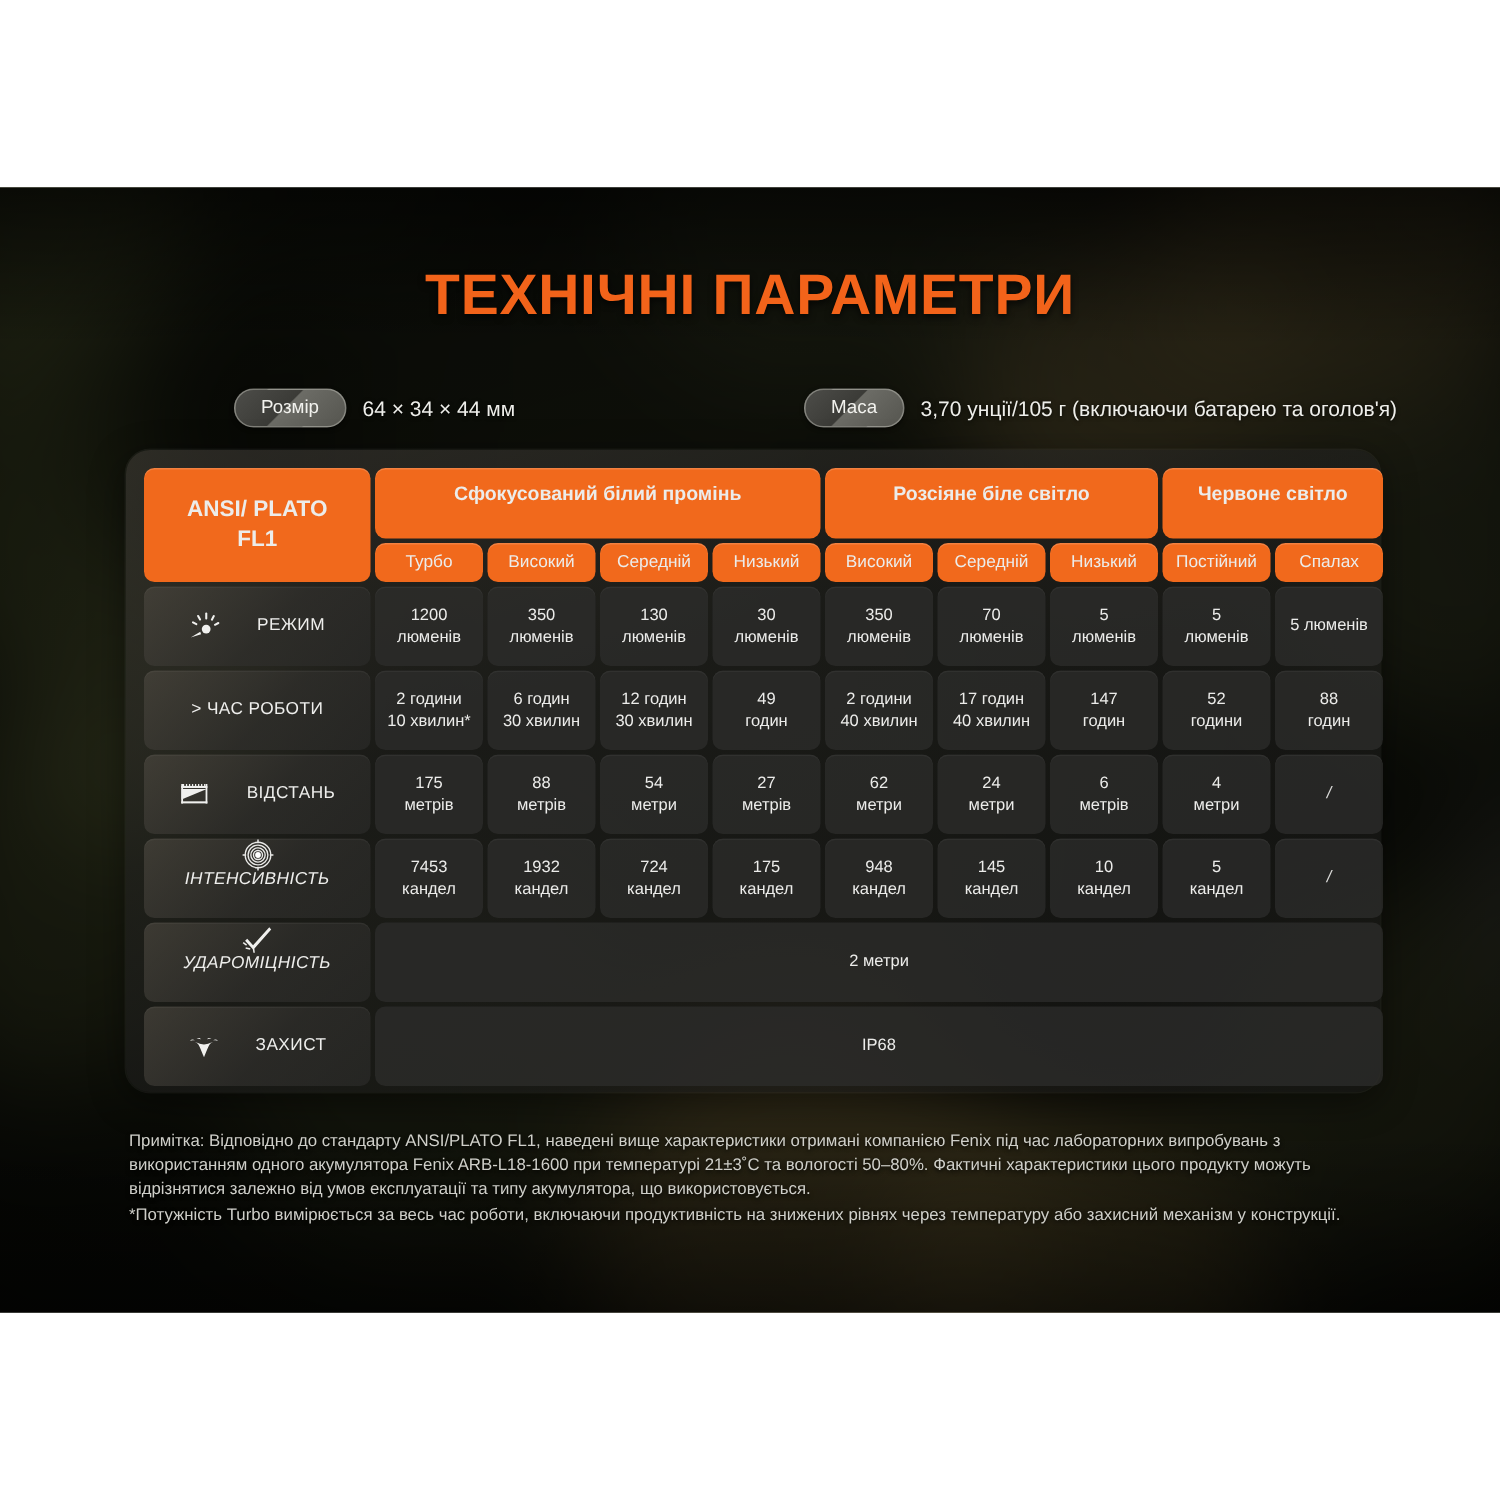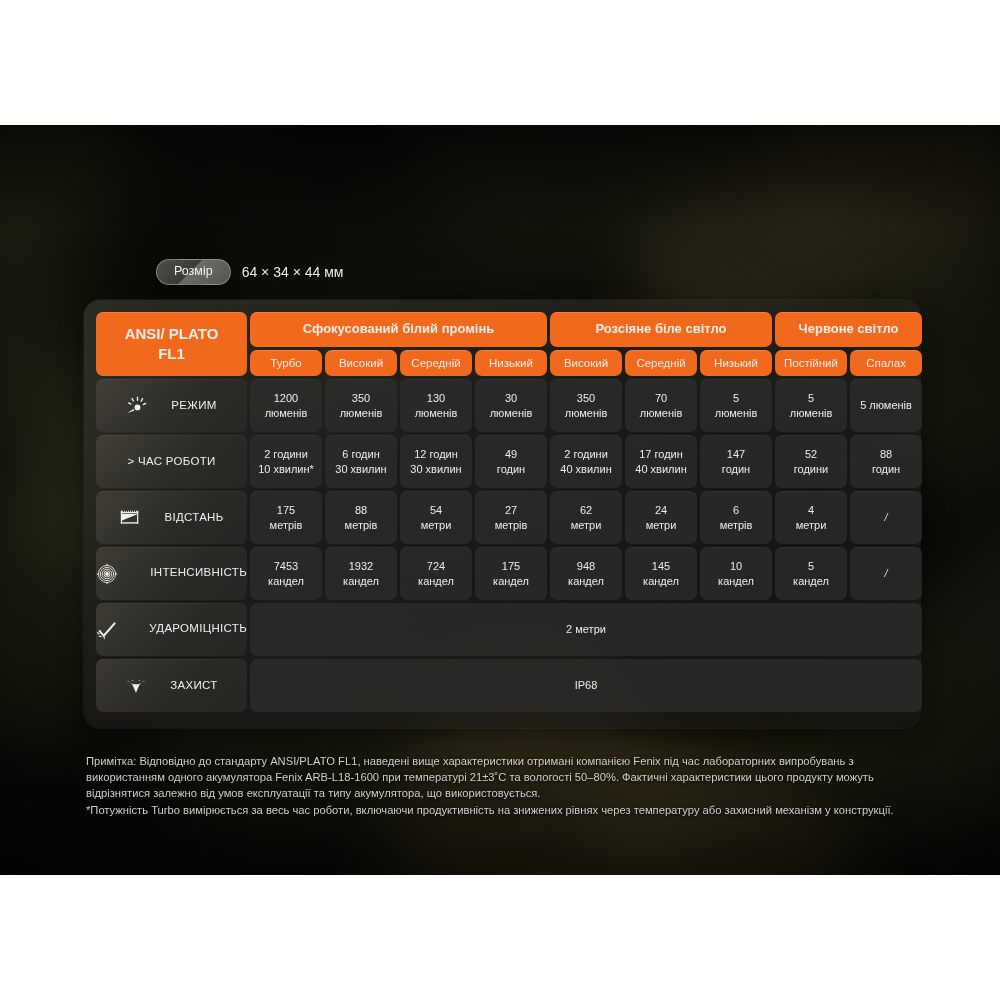--- a/index.html
+++ b/index.html
@@ -80,35 +80,35 @@
   table.spec-table{border-collapse:separate;border-spacing:3px;width:818px;table-layout:fixed;}
   table.spec-table td{
     padding:0;vertical-align:middle;text-align:center;
     color:#ececea;font-size:11px;line-height:1.28;
   }
   
   .hcell{
     background:#f1691c;border-radius:7px;color:#fff;
     box-shadow:inset 0 1px 0 rgba(255,255,255,.16);
   }
-  .hcell.group{font-size:13px;font-weight:bold;height:26px;padding:4px 0 5px;}
+  .hcell.group{font-size:13px;font-weight:bold;height:26px;padding:4px 0 17px;}
   .hcell.sub{font-size:11.5px;height:26px;margin-top:28px;}
   .hcell.ansi{font-size:15px;font-weight:bold;line-height:1.35;}
   
   .dcell{
     background:rgba(46,46,44,.72);border-radius:7px;height:53px;
     box-shadow:inset 0 1px 0 rgba(255,255,255,.045);
   }
   .dcell.lbl{
     background:linear-gradient(135deg, rgba(74,70,62,.7) 0%, rgba(48,47,44,.72) 55%, rgba(42,42,40,.72) 100%);
     position:relative;
   }
   .lbl-inner{display:flex;align-items:center;justify-content:center;gap:23px;height:100%;}
   .lbl-inner .txt{font-size:11.5px;letter-spacing:.3px;color:#eeeeec;white-space:nowrap;}
-  .lbl-inner.stacked{gap:0;justify-content:space-between;}
+  .lbl-inner.stacked{flex-direction:column;gap:0;justify-content:flex-start;font-style:italic;}
   .lbl-inner.stacked .txt{margin-top:-2px;}
   .ico{display:inline-block;width:22px;height:22px;flex:0 0 22px;}
   .ico svg{display:block;width:22px;height:22px;}
   .num{display:block;}
   .wide{background:rgba(46,46,44,.72);border-radius:7px;}
   .nil{font-style:italic;color:#dcdcda;}
 
   
   .note{
     position:absolute;left:86px;top:753px;width:830px;
@@ -120,25 +120,30 @@
 </head>
 <body>
 
 <div class="page">
 
   <div class="backdrop">
     <div class="blobs"></div>
     <div class="vignette"></div>
   </div>
 
+  <div class="title">ТЕХНІЧНІ ПАРАМЕТРИ</div>
 
   <div class="specs">
     <div class="spec size">
       <span class="pill">Розмір</span>
       <span class="val">64 × 34 × 44 мм</span>
+    </div>
+    <div class="spec weight">
+      <span class="pill">Маса</span>
+      <span class="val">3,70 унції/105 г (включаючи батарею та оголов'я)</span>
     </div>
   </div>
 
   <div class="panel">
     <table class="spec-table">
       <colgroup>
         <col style="width:151px">
         <col style="width:72px">
           <col style="width:72px">
           <col style="width:72px">

